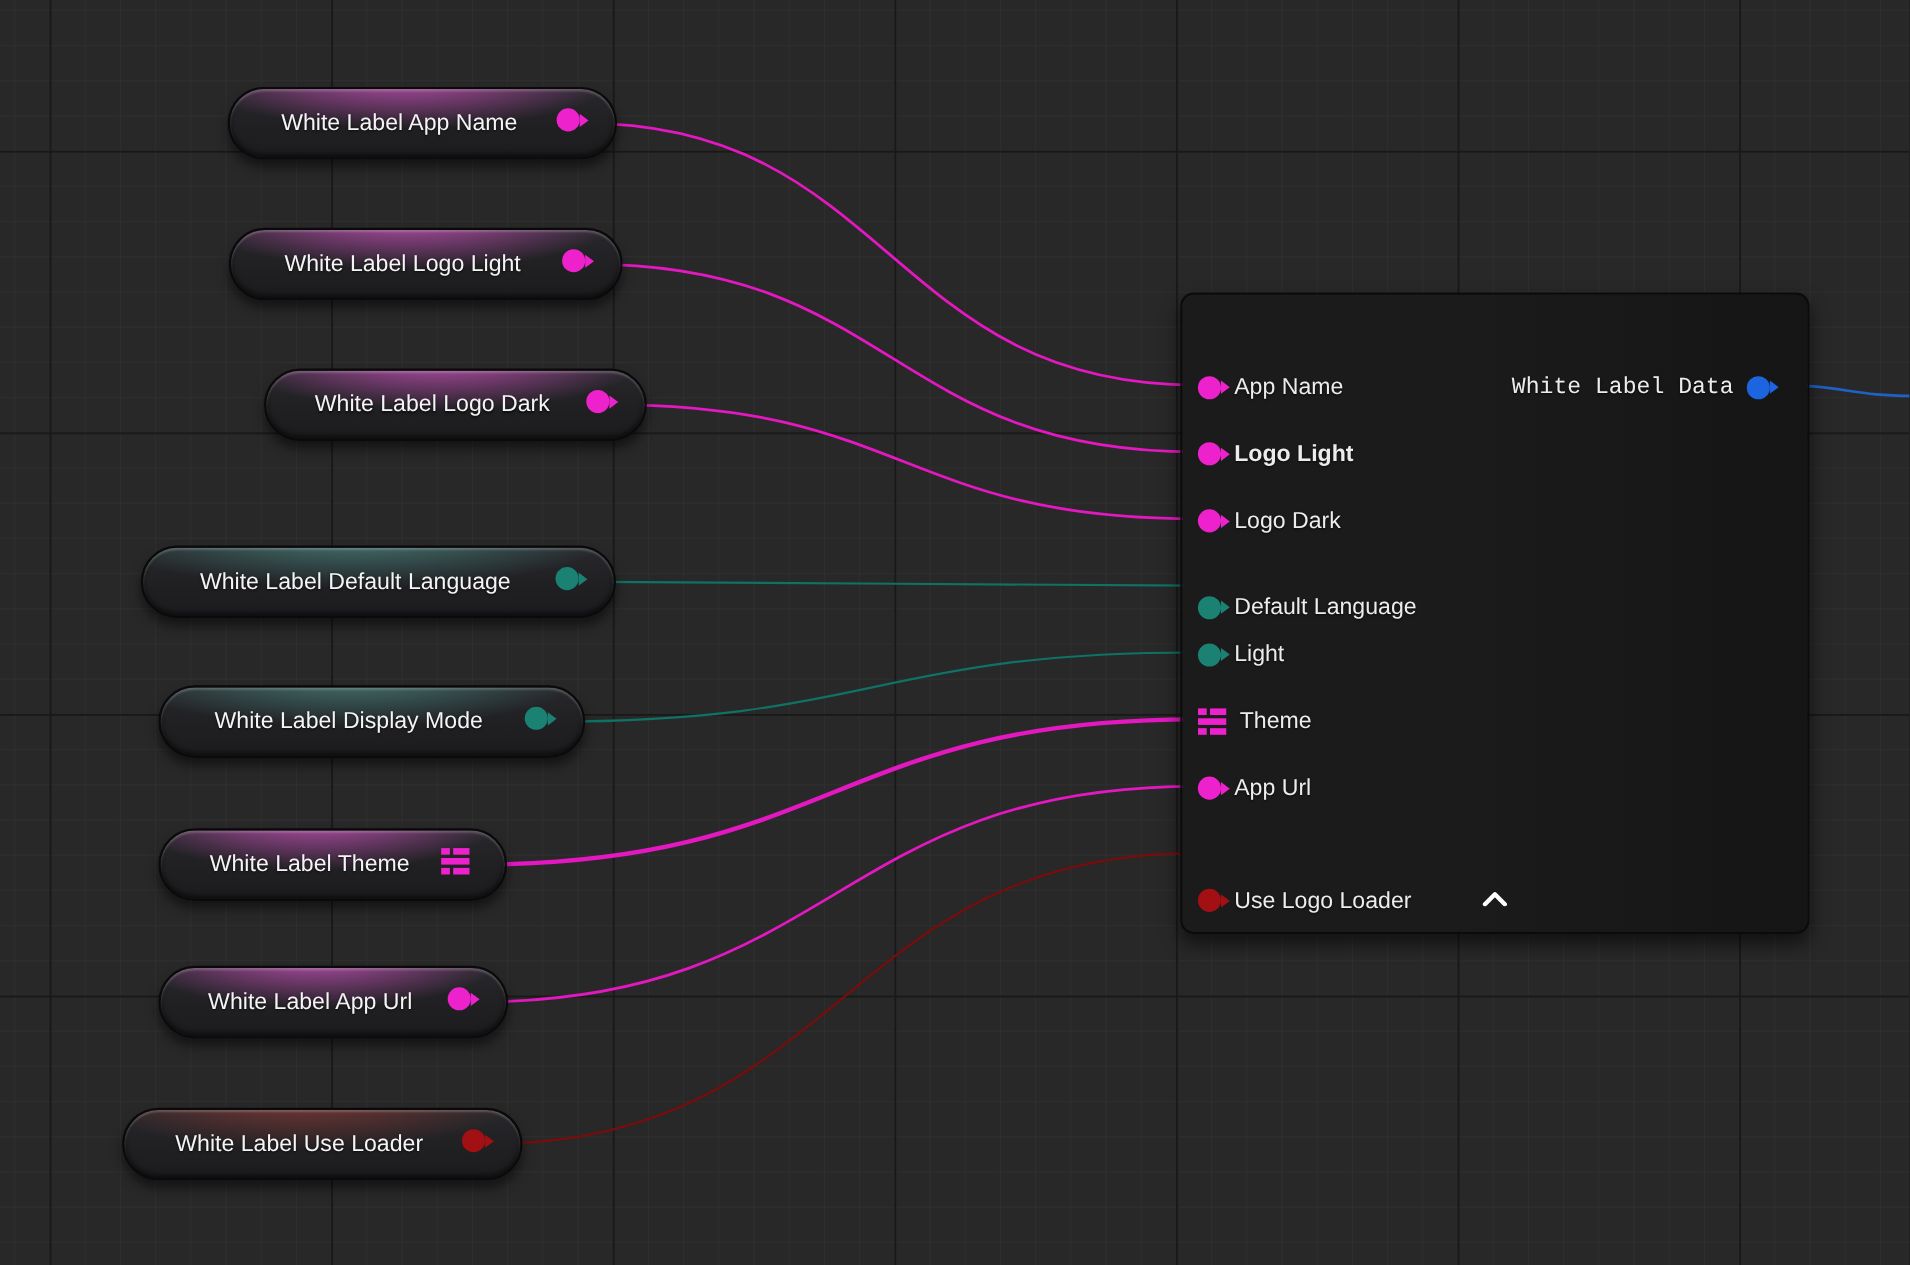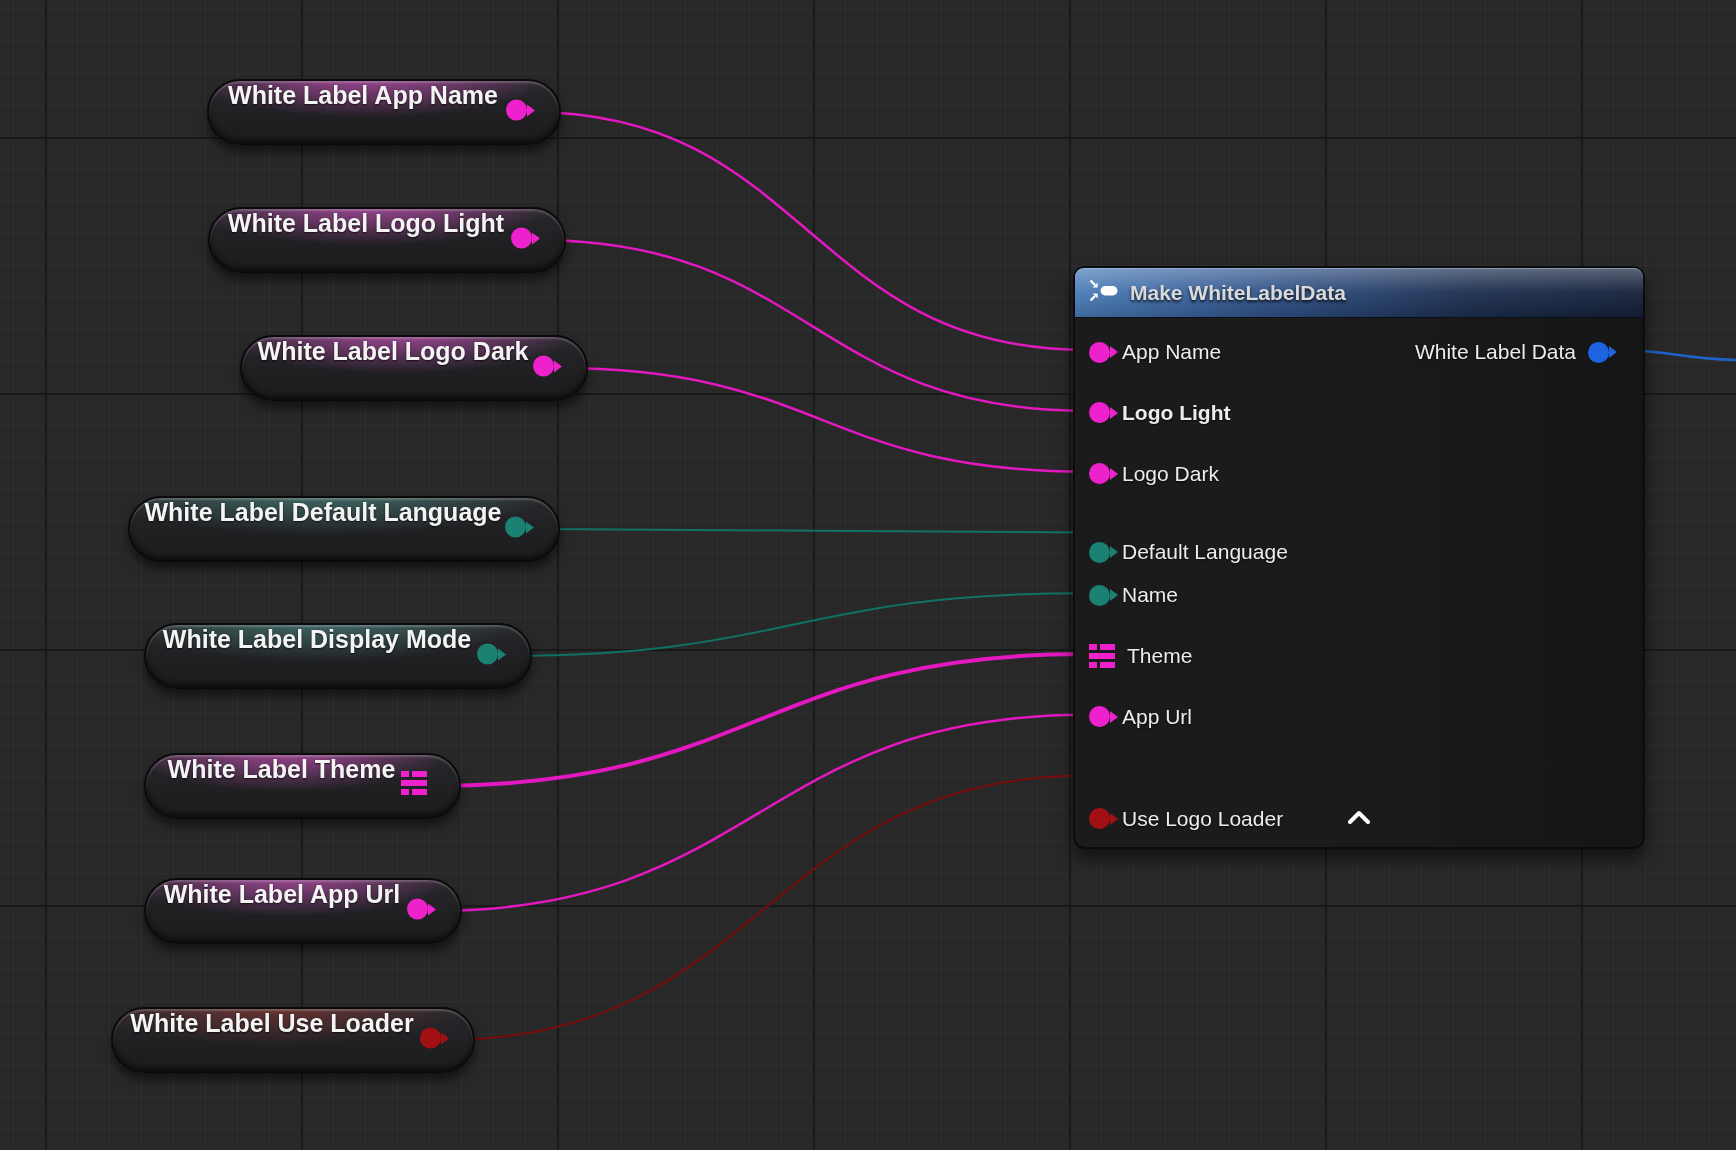--- a/index.html
+++ b/index.html
@@ -14,31 +14,30 @@
       linear-gradient(to bottom, #2f2f2f 1px, transparent 1px);
     background-size:256px 256px,256px 256px,32px 32px,32px 32px;
     background-position:45px 0, 0 137px, 13px 0, 0 9px;
   }
   #wire-layer{position:absolute;left:0;top:0;z-index:1;overflow:visible;}
   #nodes-layer{position:absolute;left:0;top:0;z-index:2;width:100%;height:100%;}
 
   
   .gnode{
     position:absolute; height:66px; border-radius:34px; box-sizing:border-box;
-    display:flex; justify-content:center; padding-right:42px;
+    display:flex; align-items:center; justify-content:center; padding-right:42px;
     background:
       radial-gradient(90% 130% at 45% -22%, var(--glow) 0%, rgba(0,0,0,0) 62%),
       linear-gradient(#28282c 0%, #202023 55%, #1c1c1f 100%);
     border:2px solid #0a0a0b;
     box-shadow:0 7px 10px rgba(0,0,0,.5),
                inset 0 2px 2px rgba(255,255,255,.22),
                inset 0 -3px 5px rgba(0,0,0,.55);
-    color:#f4f4f4; font-size:25px; white-space:nowrap;
+    color:#f4f4f4; font-size:21px; white-space:nowrap;
     text-shadow:0 1px 2px rgba(0,0,0,.7);
-    font-weight:bold;
   }
   .gnode .gpin{position:absolute; right:32px; top:50%; transform:translateY(-50%);}
 
   
   .pin-round{position:relative; width:21px; height:21px; border-radius:50%; background:var(--c); display:inline-block;}
   .pin-round::after{
     content:''; position:absolute; left:100%; top:50%; transform:translateY(-50%);
     border-left:8px solid var(--c); border-top:6px solid transparent; border-bottom:6px solid transparent;
   }
   .pin-struct{display:inline-block; width:26px; height:26px; line-height:0;}
@@ -56,21 +55,21 @@
     background:
       linear-gradient(to bottom, rgba(255,255,255,.30), rgba(255,255,255,.05) 48%, rgba(0,0,0,.15) 100%),
       linear-gradient(to right, #4a7cb8 0%, #2f5187 35%, #1c2e4e 70%, #15203a 100%);
     border-bottom:1px solid #090e17;
     box-shadow:inset 0 1px 0 rgba(160,195,235,.55);
     color:#d9dadc; font-weight:bold; font-size:21px;
     text-shadow:0 2px 3px rgba(0,0,0,.8); white-space:nowrap;
   }
   .mrow{position:absolute; left:14px; right:14px; height:34px; display:flex; align-items:center; gap:12px;
         color:#ececec; font-size:21px; white-space:nowrap; text-shadow:0 1px 2px rgba(0,0,0,.7);}
-  .mrow.out{justify-content:flex-end;}
+  .mrow.out{justify-content:flex-end;font-family:Liberation Mono, monospace;}
   .mrow.out .pin-round{margin-right:20px;}
   #collapse-btn{
     position:absolute; left:50%; transform:translateX(-50%);
     width:56px; height:30px; display:flex; align-items:center; justify-content:center;
     background:transparent; border:none; cursor:pointer; padding:0;
   }
 </style>
 </head>
 <body>
 
@@ -123,52 +122,40 @@
           <span>White Label App Url</span>
           <span class="gpin"><span class="pin-round" style="--c: #ee22cc;"></span></span>
         </div>
         <div class="gnode" style="left: 111px; top: 1007px; width: 364px; --glow: rgba(132,56,52,0.9);">
           <span>White Label Use Loader</span>
           <span class="gpin"><span class="pin-round" style="--c: #a31014;"></span></span>
         </div>
       </div>
 
     <div id="make-node" style="left: 1073px; top: 266px; width: 572px; height: 583px;">
-      <div id="make-header">
-        <span class="hicon">
-          <svg width="30" height="23" viewBox="0 0 30 23">
-            <path d="M1.5 1.5 L6 6" stroke="#ffffff" stroke-width="2.4" fill="none"></path>
-            <polygon points="8.6,8.6 8.6,3.6 3.6,8.6" fill="#ffffff"></polygon>
-            <path d="M1.5 21.5 L6 17" stroke="#ffffff" stroke-width="2.4" fill="none"></path>
-            <polygon points="8.6,14.4 8.6,19.4 3.6,14.4" fill="#ffffff"></polygon>
-            <rect x="11.5" y="7" width="17" height="9.5" rx="4.75" fill="#ffffff"></rect>
-          </svg>
-        </span>
-        <span>Make WhiteLabelData</span>
-      </div>
       <div id="make-rows">
           <div class="mrow" style="top: 67px; text-align: center;">
             <span class="pin-round" style="--c: #ee22cc;"></span>
             <span>App Name</span>
           </div>
           <div class="mrow" style="top: 127.8px; font-weight: bold;">
             <span class="pin-round" style="--c: #ee22cc;"></span>
             <span>Logo Light</span>
           </div>
           <div class="mrow" style="top: 188.6px;">
             <span class="pin-round" style="--c: #ee22cc;"></span>
             <span>Logo Dark</span>
           </div>
           <div class="mrow" style="top: 267px;">
             <span class="pin-round" style="--c: #1a8173;"></span>
             <span>Default Language</span>
           </div>
           <div class="mrow" style="top: 310.2px;">
             <span class="pin-round" style="--c: #1a8173;"></span>
-            <span>Name</span>
+            <span>Light</span>
           </div>
           <div class="mrow" style="top: 371px;">
             <span class="pin-struct"><svg viewBox="0 0 26 26" width="26" height="26">
                 <rect x="0" y="1" width="8" height="6" fill="#ee22cc"></rect>
                 <rect x="11" y="1" width="15" height="6" fill="#ee22cc"></rect>
                 <rect x="0" y="10" width="26" height="6" fill="#ee22cc"></rect>
                 <rect x="0" y="19" width="8" height="6" fill="#ee22cc"></rect>
                 <rect x="11" y="19" width="15" height="6" fill="#ee22cc"></rect>
               </svg></span>
             <span>Theme</span>

